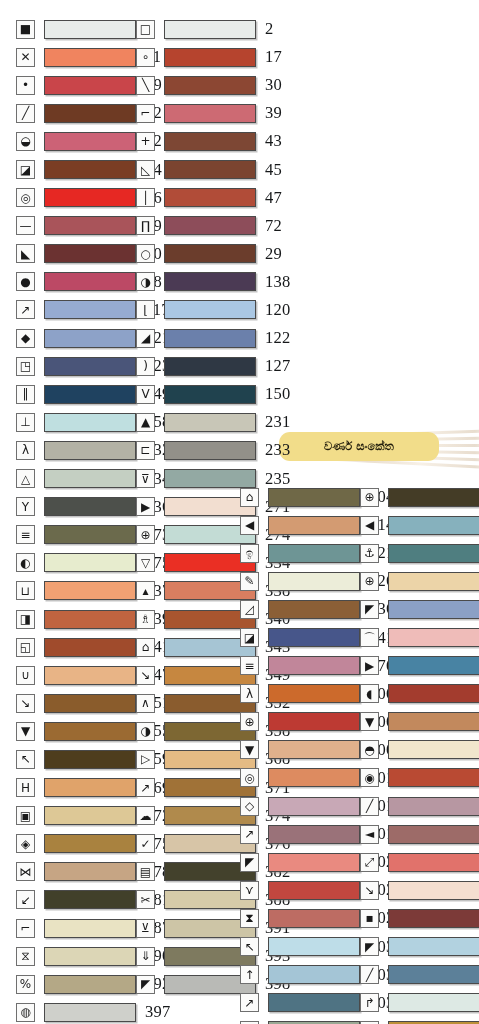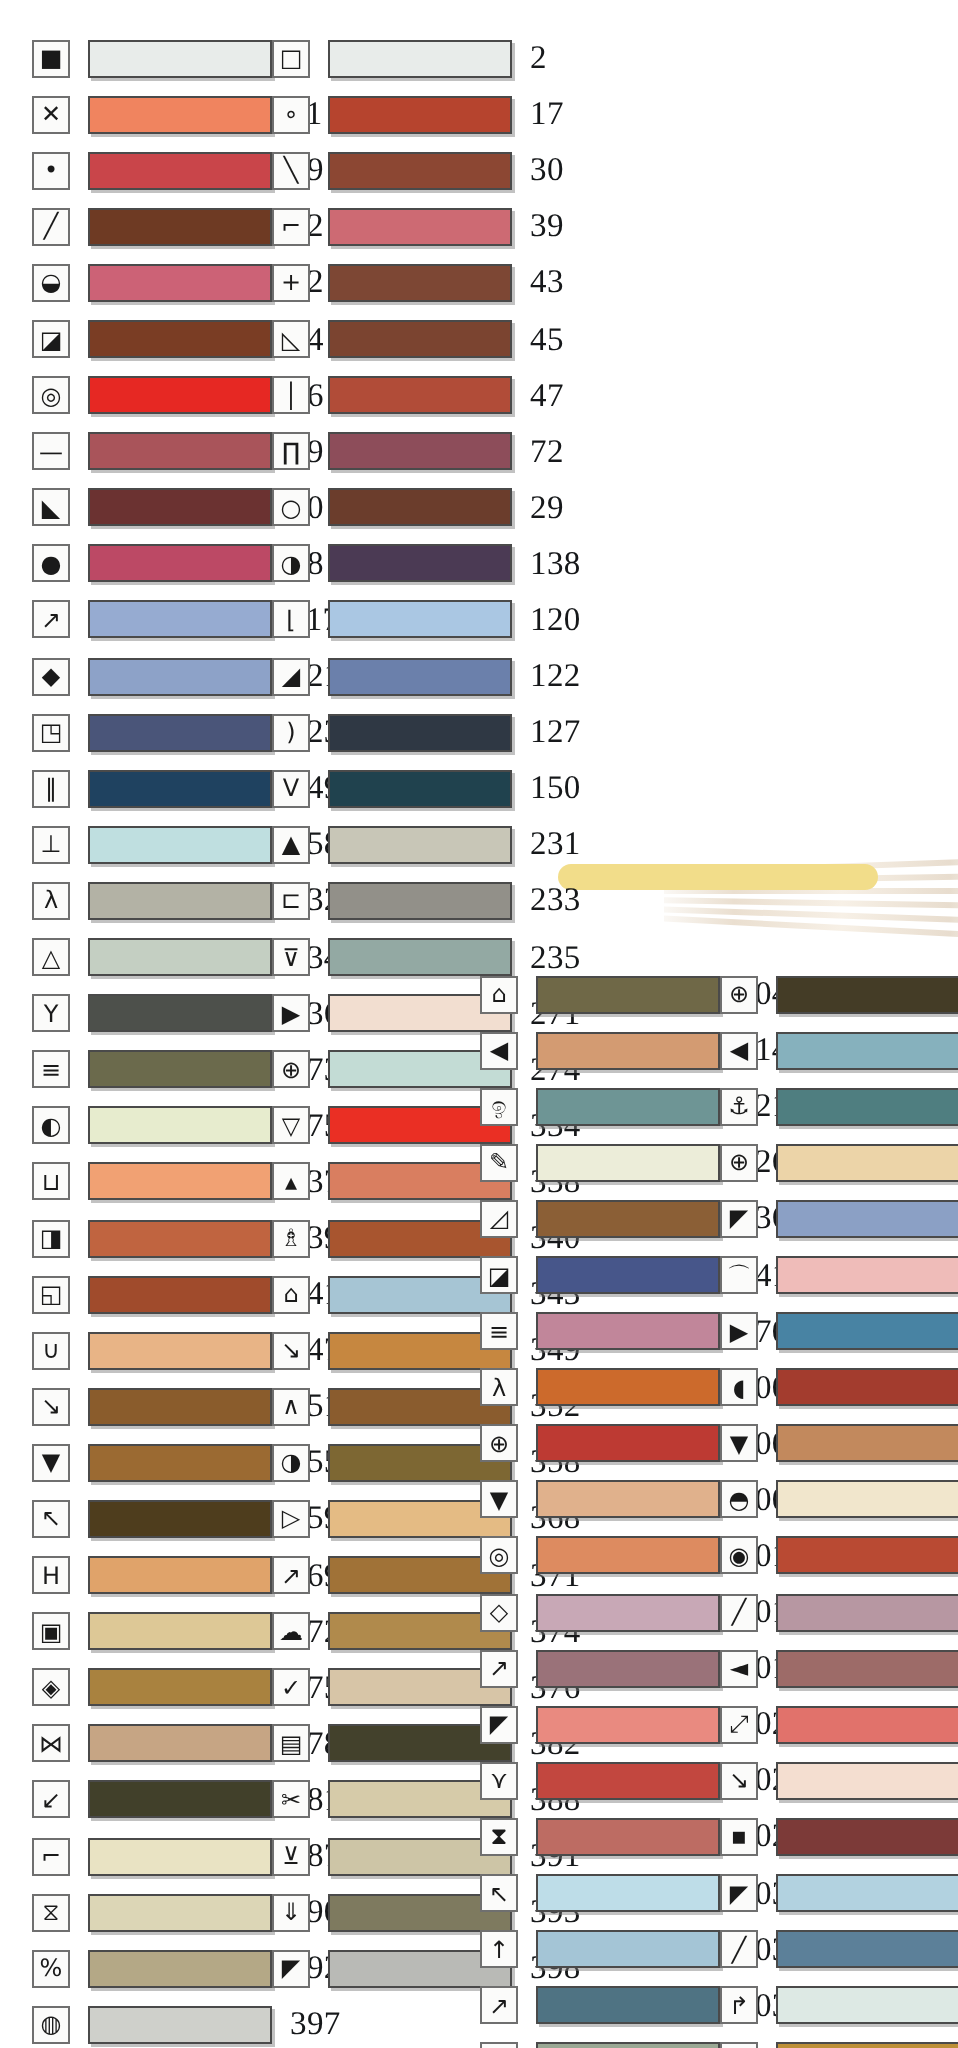--- a/index.html
+++ b/index.html
@@ -95,20 +95,21 @@
   <div class="thread-photo">
     <div class="s" style="top:8px;transform:rotate(-2deg);"></div>
     <div class="s" style="top:14px;transform:rotate(-1deg);"></div>
     <div class="s" style="top:20px;"></div>
     <div class="s" style="top:26px;transform:rotate(1deg);"></div>
     <div class="s" style="top:32px;transform:rotate(2deg);"></div>
     <div class="s" style="top:38px;transform:rotate(3deg);"></div>
   </div>
 
   <div class="caption">
+    <div>වර්ණ සංකේත</div>
   </div>
 
   <div class="block" style="left:16px;top:15px;">
       <div class="row">
         <div class="sym">
           <span style="font-size: 12px; font-family: &quot;DejaVu Sans&quot;, sans-serif; line-height: 1;">■</span>
         </div>
         <div class="swatch" style="background: rgb(232, 236, 234);"></div>
         <div class="num">1</div>
       </div>

